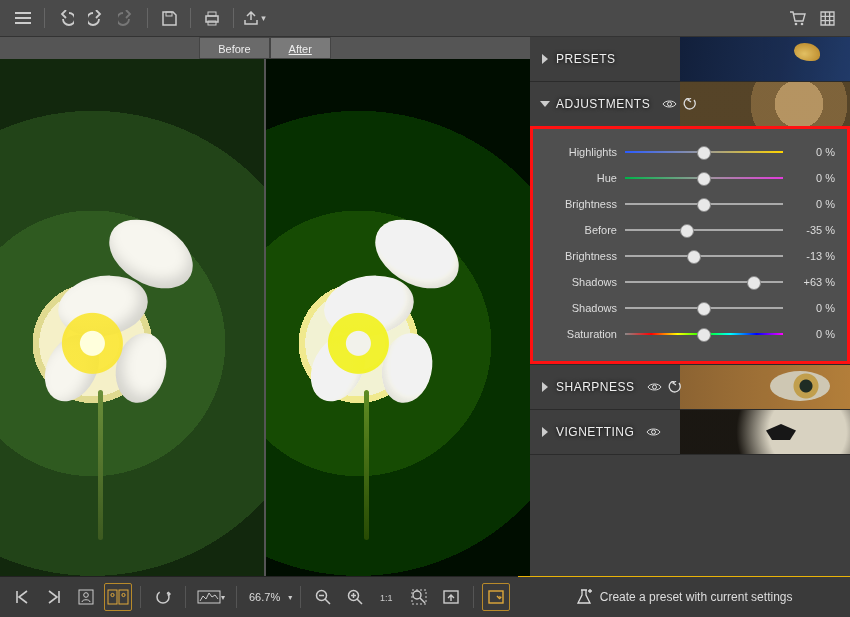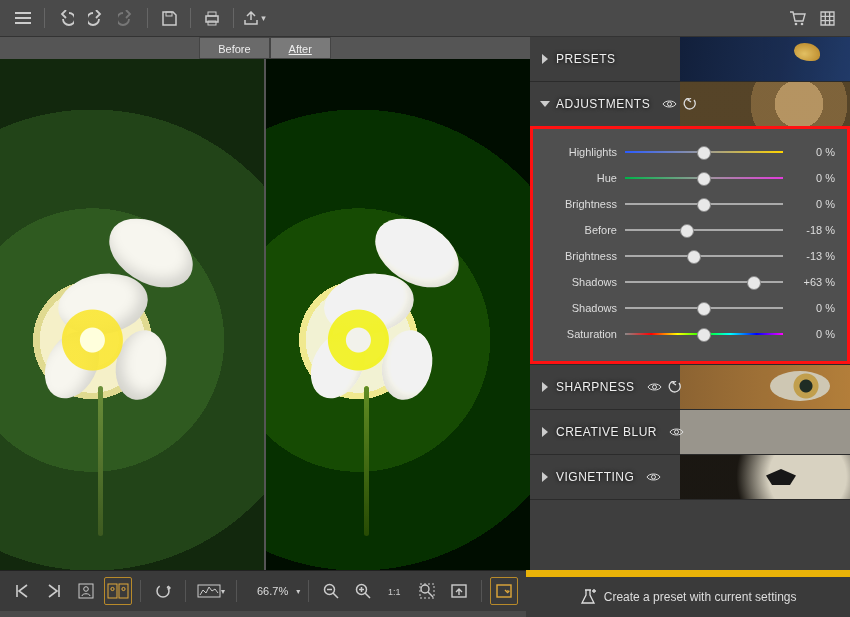--- a/index.html
+++ b/index.html
@@ -40,22 +40,22 @@
 .slider{flex:1;height:14px;position:relative;cursor:pointer;}
 .slider .track{position:absolute;left:0;right:0;top:6px;height:2px;background:#aaa;}
 .slider .thumb{position:absolute;top:1px;width:12px;height:12px;border-radius:50%;background:#e8e8e8;border:1px solid #888;transform:translateX(-50%);}
 .grad-temp{background:linear-gradient(90deg,#2a5bff,#999,#ffd400)!important;}
 .grad-hue{background:linear-gradient(90deg,#00b34a,#999,#e23bdc)!important;}
 .grad-sat{background:linear-gradient(90deg,#888,#f00,#ff0,#0f0,#0ff,#00f,#f0f)!important;}
 .bottombar{height:40px;background:#3a3a3a;display:flex;align-items:center;padding:0 8px;gap:4px;border-top:1px solid #222;}
 .bb-sep{width:1px;height:22px;background:#555;margin:0 4px;}
 .bb-btn{width:26px;height:26px;display:flex;align-items:center;justify-content:center;color:#ccc;cursor:pointer;border-radius:2px;border:1px solid transparent;}
 .bb-btn.boxed{border-color:#b88a2a;color:#e0a83a;}
-.zoom{font-size:11px;color:#ddd;padding:0 4px;margin-left:8px;}
-.create-preset{flex:1;height:40px;background:#3a3a3a;display:flex;align-items:center;justify-content:center;gap:8px;border-top:7px solid #eab308;color:#ddd;cursor:pointer;font-size:12px;}
+.zoom{font-size:11px;color:#ddd;padding:0 4px;}
+.create-preset{flex:1;height:40px;background:#3a3a3a;display:flex;align-items:center;justify-content:center;gap:8px;border-top:1px solid #eab308;color:#ddd;cursor:pointer;font-size:12px;}
 .bottom{display:flex;}
 svg{display:block;}
 .bg-presets{background:linear-gradient(100deg,#0a1a3a,#142a55 60%,#1c3a70);}
 .bg-presets::before{content:'';position:absolute;right:30px;top:6px;width:26px;height:18px;background:radial-gradient(ellipse at 40% 60%,#ffd76a,#c98a1a);border-radius:40% 60% 30% 60%;}
 .bg-crop{background:linear-gradient(90deg,#d7d2c7,#e7e3da);}
 .bg-crop::after{content:'';position:absolute;right:70px;top:8px;width:26px;height:26px;border-radius:50%;background:#222;box-shadow:50px 0 0 #222;}
 .bg-adj{background:radial-gradient(circle at 70% 50%,#caa368 0 20%,#8a6a3a 20% 40%,#5a4524 40% 100%);}
 .bg-sharp{background:linear-gradient(90deg,#9a6a30,#c88a3a);}
 .bg-sharp::after{content:'';position:absolute;right:20px;top:6px;width:60px;height:30px;background:radial-gradient(circle at 60% 50%,#1a2a20 0 6px,#d8b050 7px 12px,#e8e0c8 13px 100%);border-radius:50%;}
 .bg-blur{background:#a9a59a;}
@@ -203,21 +203,21 @@
                 <div class="thumb" style="left: 50%;"></div>
               </div>
               <div class="aval">0 %</div>
             </div>
             <div class="adj-row">
               <div class="albl">Before</div>
               <div class="slider">
                 <div class="track"></div>
                 <div class="thumb" style="left: 39.5%;"></div>
               </div>
-              <div class="aval">-18 %</div>
+              <div class="aval">-35 %</div>
             </div>
             <div class="adj-row">
               <div class="albl">Brightness</div>
               <div class="slider">
                 <div class="track"></div>
                 <div class="thumb" style="left: 43.5%;"></div>
               </div>
               <div class="aval">-13 %</div>
             </div>
             <div class="adj-row">
@@ -259,33 +259,20 @@
               </svg>
               <svg width="13" height="12">
                 <path d="M11 2a5.5 5.5 0 1 1-5-2" fill="none" stroke="#ddd" stroke-width="1.3"></path>
                 <path d="M8 0l-3 2 3 2" fill="none" stroke="#ddd" stroke-width="1.3"></path>
               </svg>
             </span>
       </div>
         </div>
       <div class="panel">
           <div class="panel-h">
-            <div class="bg bg-blur"></div>
-            <span class="tri"></span>
-            <span class="pt">CREATIVE BLUR</span>
-        <span class="mini">
-              <svg width="15" height="10">
-                <path d="M1 5c2-4 11-4 13 0-2 4-11 4-13 0z" fill="none" stroke="#ddd"></path>
-                <circle cx="7.5" cy="5" r="2" fill="none" stroke="#ddd"></circle>
-              </svg>
-            </span>
-      </div>
-        </div>
-      <div class="panel">
-          <div class="panel-h">
             <div class="bg bg-vig"></div>
             <span class="tri"></span>
             <span class="pt">VIGNETTING</span>
         <span class="mini">
               <svg width="15" height="10">
                 <path d="M1 5c2-4 11-4 13 0-2 4-11 4-13 0z" fill="none" stroke="#ddd"></path>
                 <circle cx="7.5" cy="5" r="2" fill="none" stroke="#ddd"></circle>
               </svg>
             </span>
       </div>

